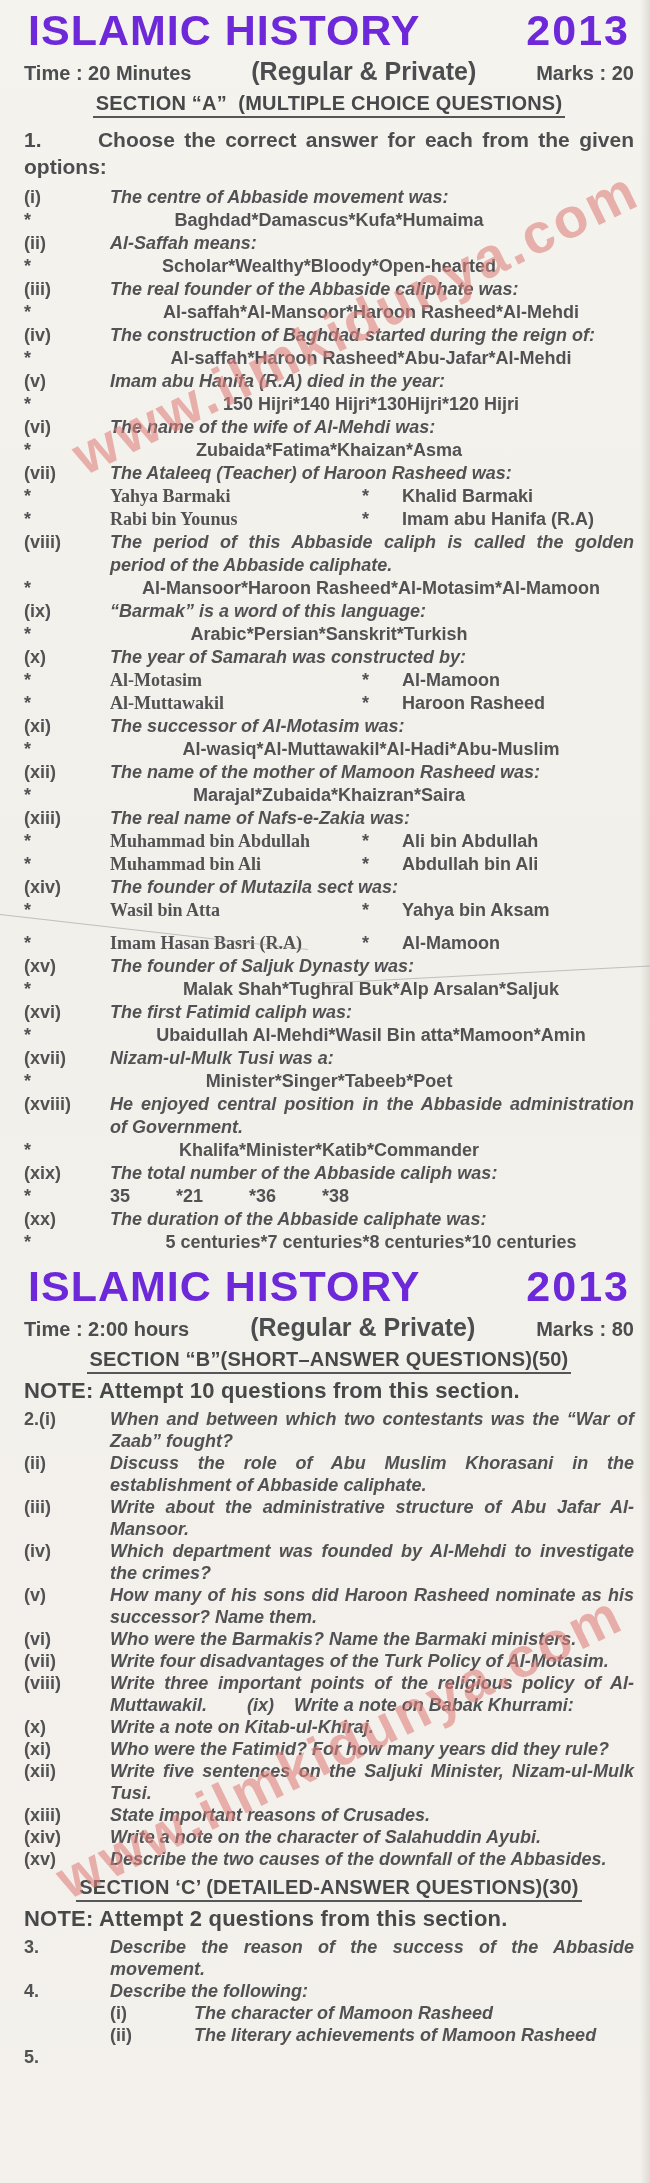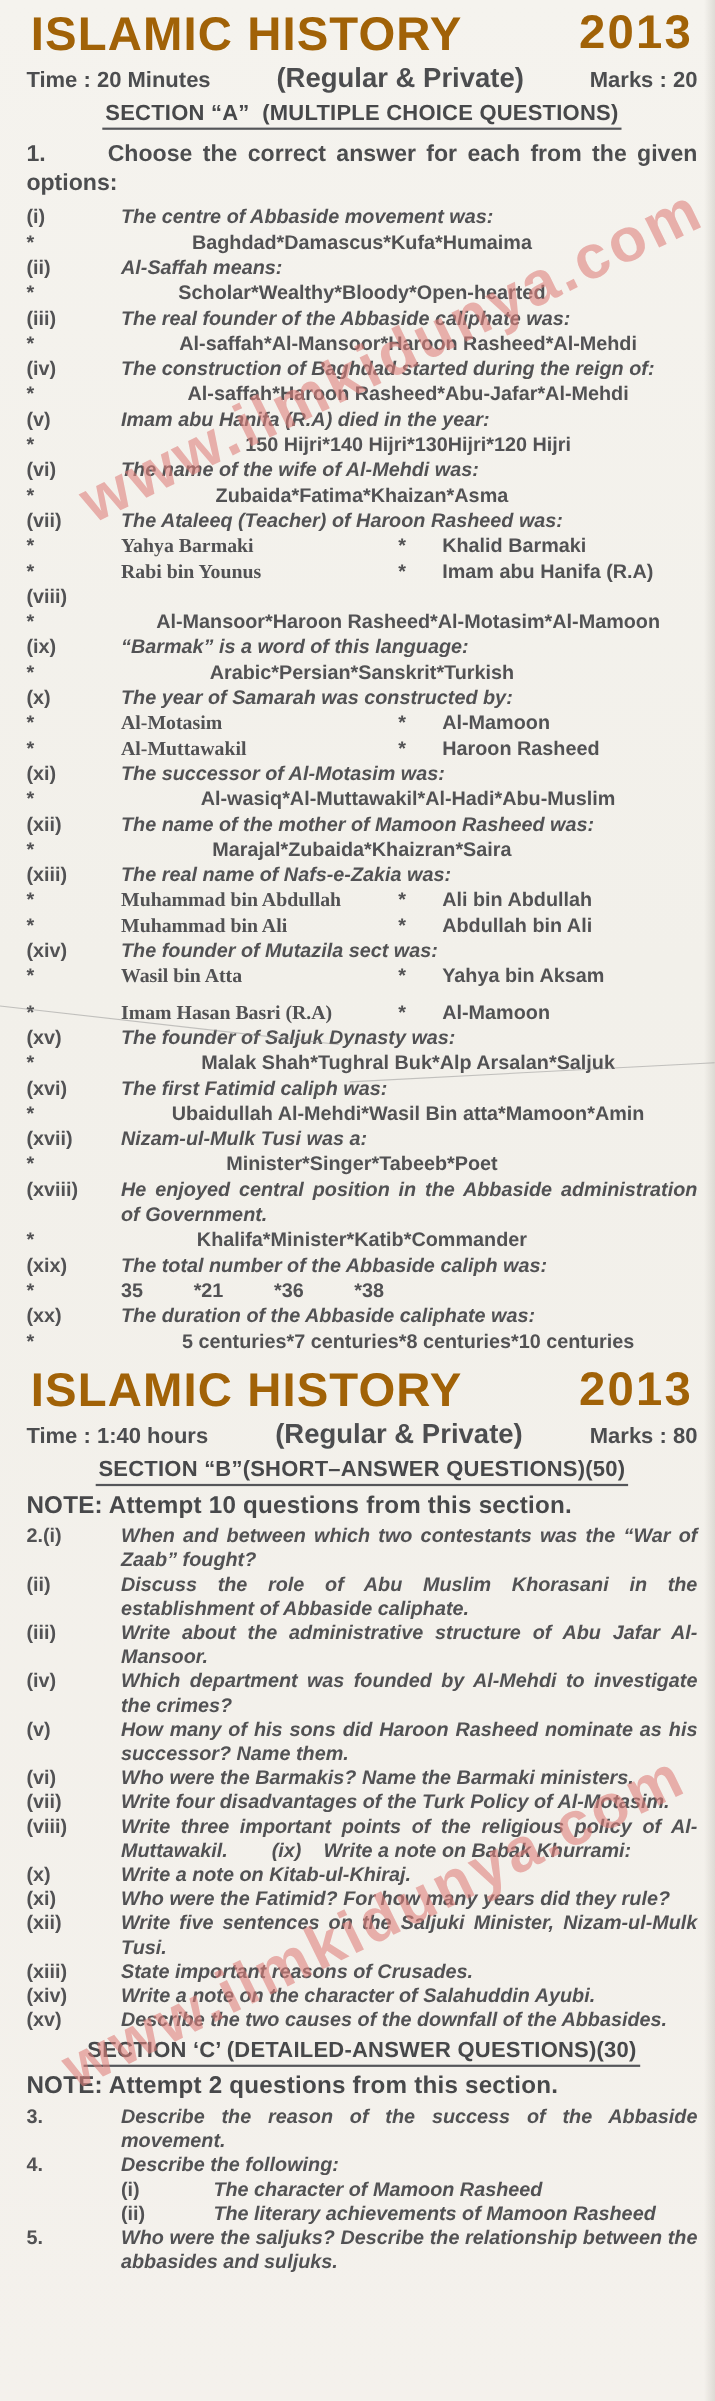--- a/index.html
+++ b/index.html
@@ -3,21 +3,21 @@
 <meta charset="utf-8">
 <style>
   html,body{margin:0;padding:0;}
   body{
     width:650px;height:2183px;position:relative;overflow:hidden;
     background:linear-gradient(180deg,#f5f3ee 0%,#f2f0ea 40%,#f4f1ec 100%);
     font-family:"Liberation Sans",sans-serif;font-weight:700;color:#525254;
     -webkit-font-smoothing:antialiased;
   }
   .page{padding:6px 16px 0 24px;position:relative;}
-  .title-row{display:flex;justify-content:space-between;align-items:flex-end;padding:0 4px;color:#a16207;}
+  .title-row{display:flex;justify-content:space-between;align-items:center;padding:0 4px;color:#6d28d9;}
   .title-main{font-size:43px;letter-spacing:1px;line-height:1.12;}
   .title-year{font-size:43px;letter-spacing:2px;}
   .meta-row{display:flex;justify-content:space-between;align-items:baseline;margin-top:2px;color:#4c4d4f;}
   .meta-time,.meta-marks{font-size:20px;}
   .meta-mode{font-size:25px;}
   .sec-head-wrap{text-align:center;margin-top:6px;}
   .sec-head{display:inline-block;font-size:20px;color:#47484a;border-bottom:2.5px solid #55565a;padding:0 3px 1px;letter-spacing:.2px;}
   .intro{font-size:21px;line-height:27px;text-align:justify;margin-top:8px;color:#4c4d4f;}
   .note{font-size:22px;margin-top:4px;color:#47484a;letter-spacing:.2px;}
   .list{margin-top:6px;font-size:18px;line-height:23px;}
@@ -175,20 +175,21 @@
         <div class="orow pair">
           <span class="gut">*</span>
           <span class="pcol">Rabi bin Younus</span>
           <span class="pstar">*</span>
           <span class="pcol2">Imam abu Hanifa (R.A)</span>
         </div>
       </div>
       <div class="mcq-item">
         <div class="qrow">
           <span class="gut">(viii)</span>
+          <span class="qtext">The period of this Abbaside caliph is called the golden period of the Abbaside caliphate.</span>
         </div>
         <div class="orow">
           <span class="gut">*</span>
           <div class="opts full">
             <span class="opt">Al-Mansoor</span>
             <span class="opt">*Haroon Rasheed</span>
             <span class="opt">*Al-Motasim</span>
             <span class="opt">*Al-Mamoon</span>
           </div>
         </div>
@@ -383,21 +384,21 @@
         </div>
       </div>
     </div>
 
   <div class="paper2">
     <div class="title-row">
       <span class="title-main">ISLAMIC HISTORY</span>
       <span class="title-year">2013</span>
     </div>
     <div class="meta-row">
-      <span class="meta-time">Time : 1:40 hours</span>
+      <span class="meta-time">Time : 2:00 hours</span>
       <span class="meta-mode">(Regular &amp; Private)</span>
       <span class="meta-marks">Marks : 80</span>
     </div>
     <div class="sec-head-wrap">
       <span class="sec-head">SECTION “B”(SHORT–ANSWER QUESTIONS)(50)</span>
     </div>
     <div class="note">NOTE: Attempt 10 questions from this section.</div>
     <div class="listB">
         <div class="qrow">
           <span class="gut">2.(i)</span>
@@ -477,21 +478,20 @@
           <span class="subgut">(i)</span>
           <span class="qtext">The character of Mamoon Rasheed</span>
         </div>
         <div class="qrow sub">
           <span class="gut"></span>
           <span class="subgut">(ii)</span>
           <span class="qtext">The literary achievements of Mamoon Rasheed</span>
         </div>
         <div class="qrow">
           <span class="gut">5.</span>
-          <span class="qtext">Who were the saljuks? Describe the relationship between the abbasides and suljuks.</span>
         </div>
       </div>
   </div>
 
 </div>
 
 <div class="wm" id="wm1">www.ilmkidunya.com</div>
 <div class="wm" id="wm2">www.ilmkidunya.com</div>
 <div class="crease" id="crease1"></div>
 <div class="crease" id="crease2"></div>

